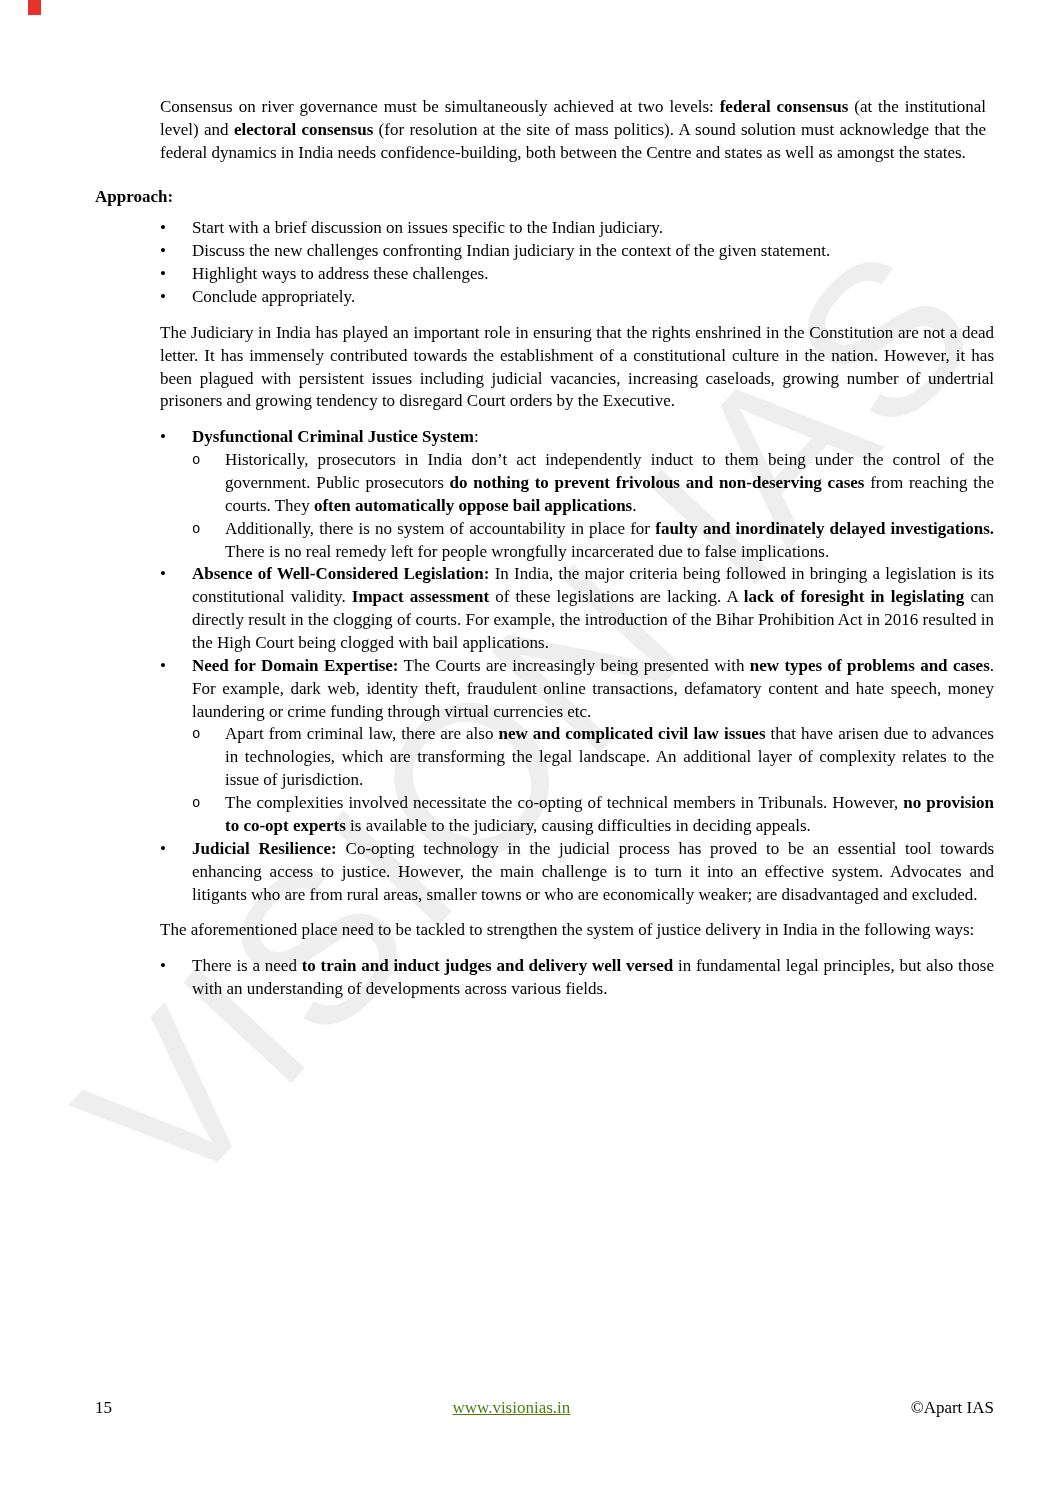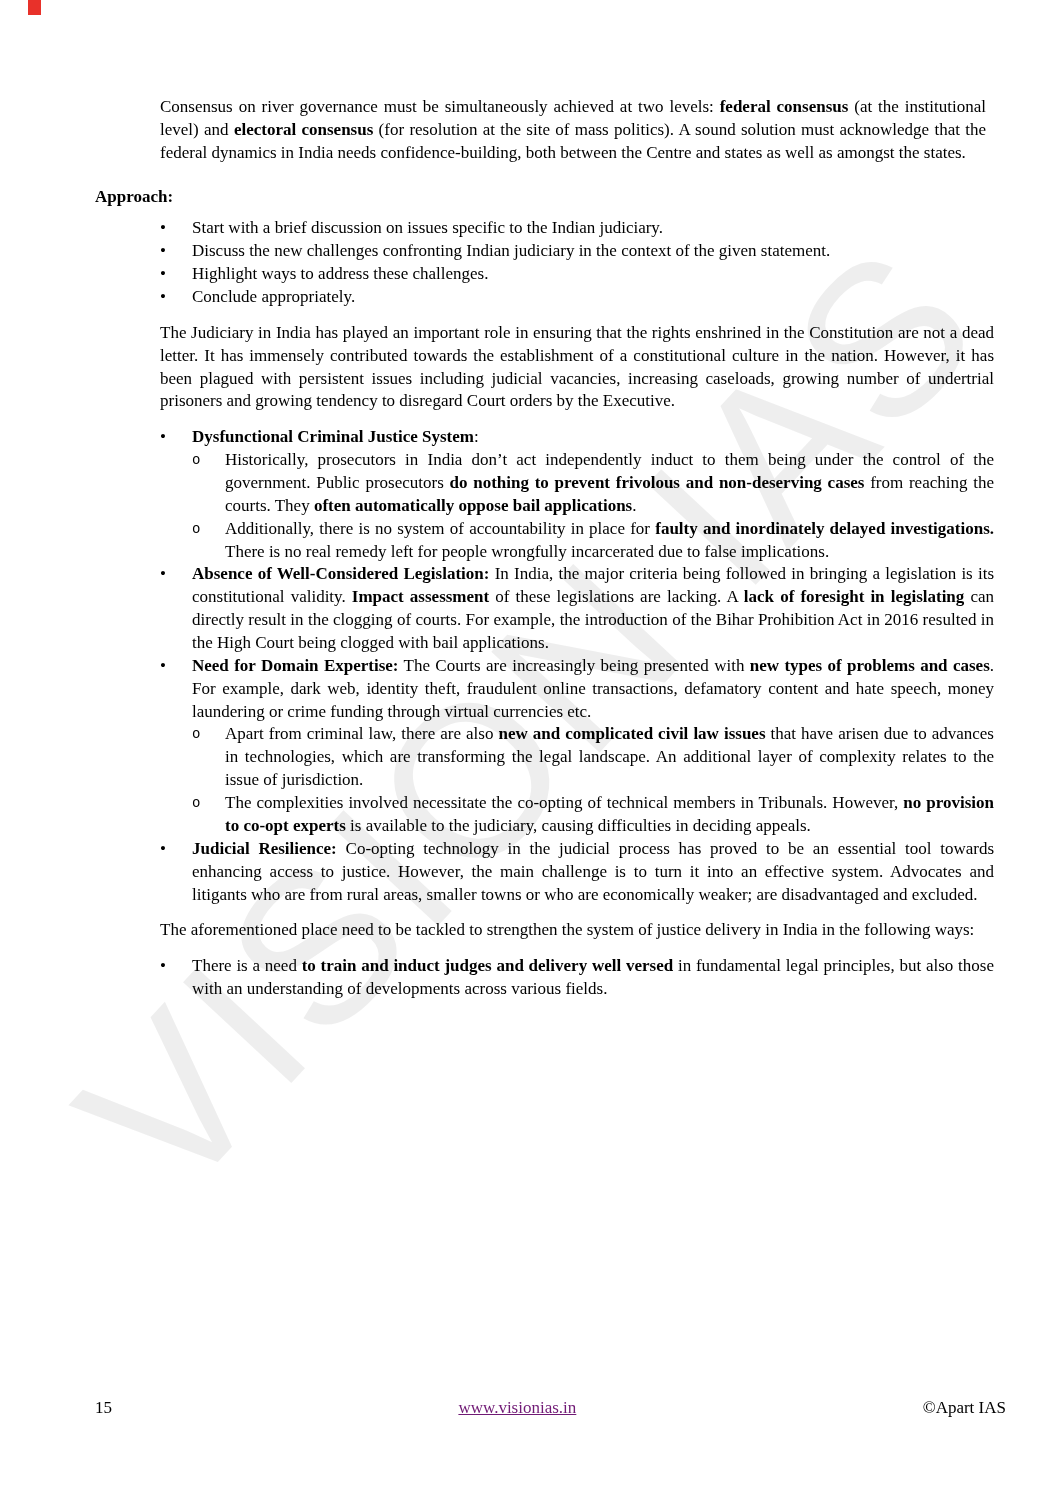--- a/index.html
+++ b/index.html
@@ -64,29 +64,29 @@
   .block.sub{margin-left:97px;}
   .block.sub .marker{
     flex:0 0 33px;
     font-family:"Liberation Mono", monospace;
     font-size:14px;
     line-height:23px;
   }
   .block .btext{flex:1;text-align:justify;}
   .footer{
     position:absolute;
-    left:95px;right:52px;top:1397px;
+    left:95px;right:64px;top:1397px;
     display:flex;
     justify-content:space-between;
     align-items:baseline;
     font-size:17px;
     z-index:1;
   }
   .footer-link{
-    color:#701a75;
+    color:#4d7c0f;
     text-decoration:underline;
   }
   b,.seg-b{font-weight:bold;}
 </style>
 </head>
 <body>
 
 <div class="page">
   <div class="red-mark"></div>
   <div class="watermark">VISION IAS</div>

